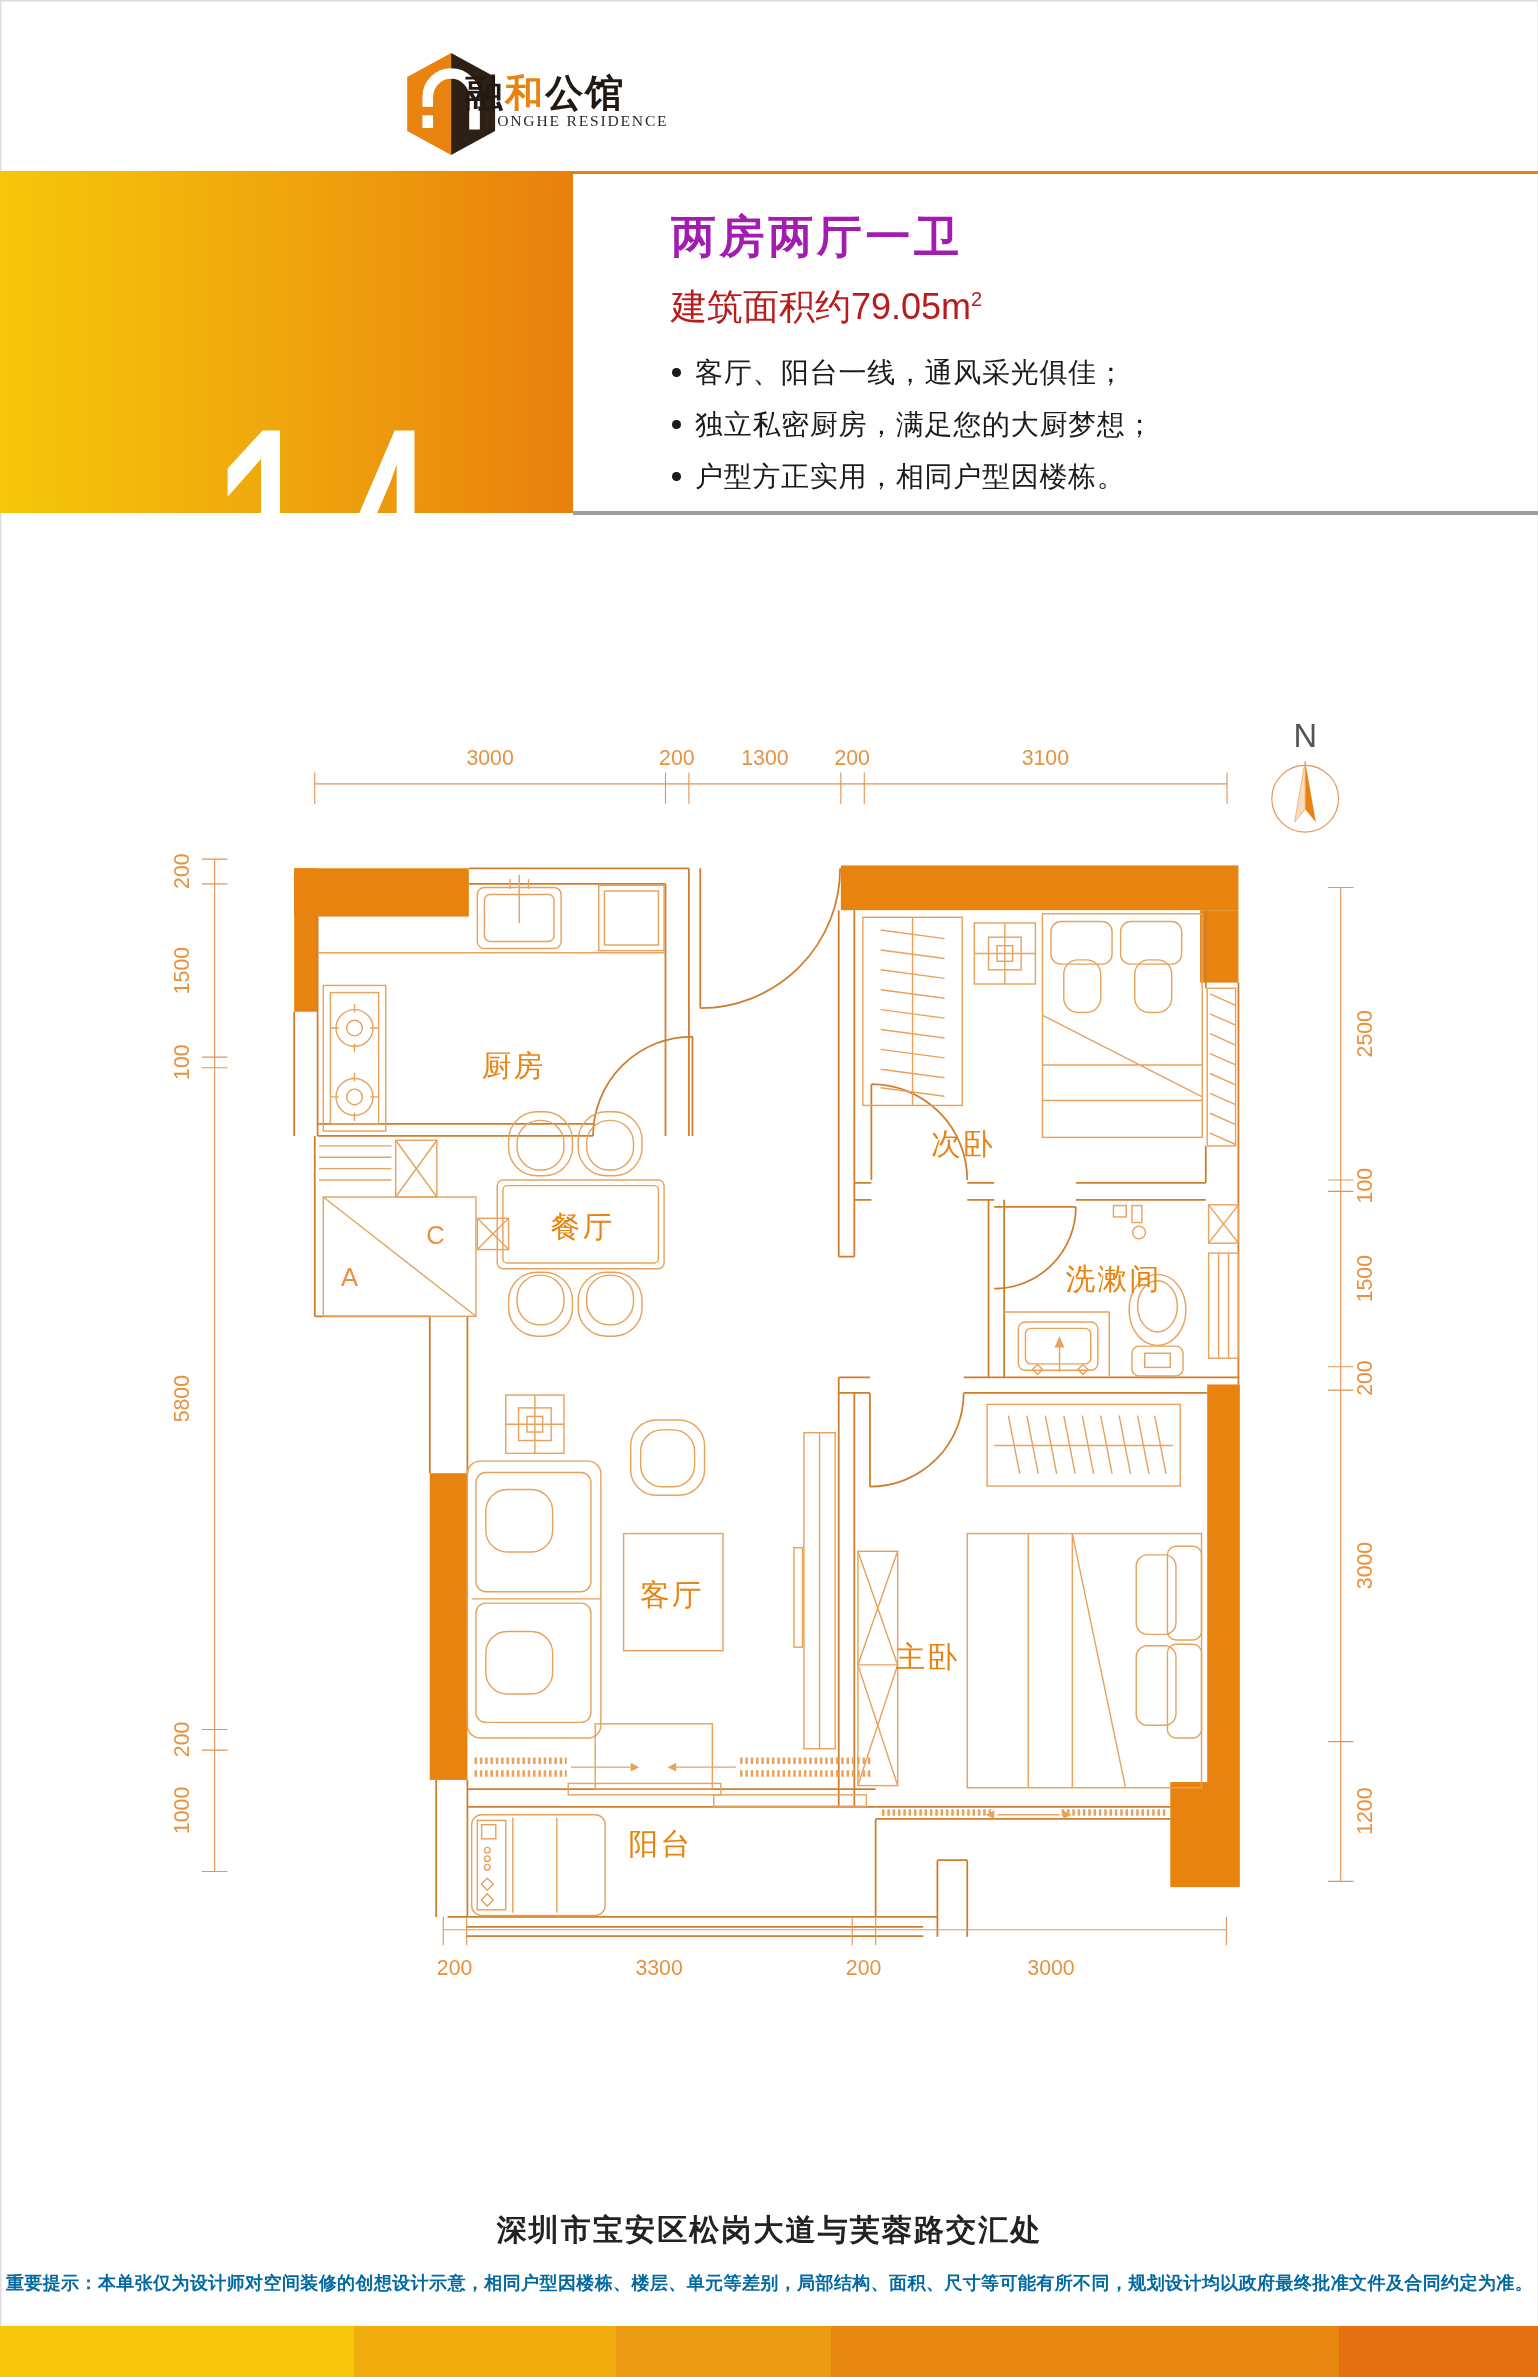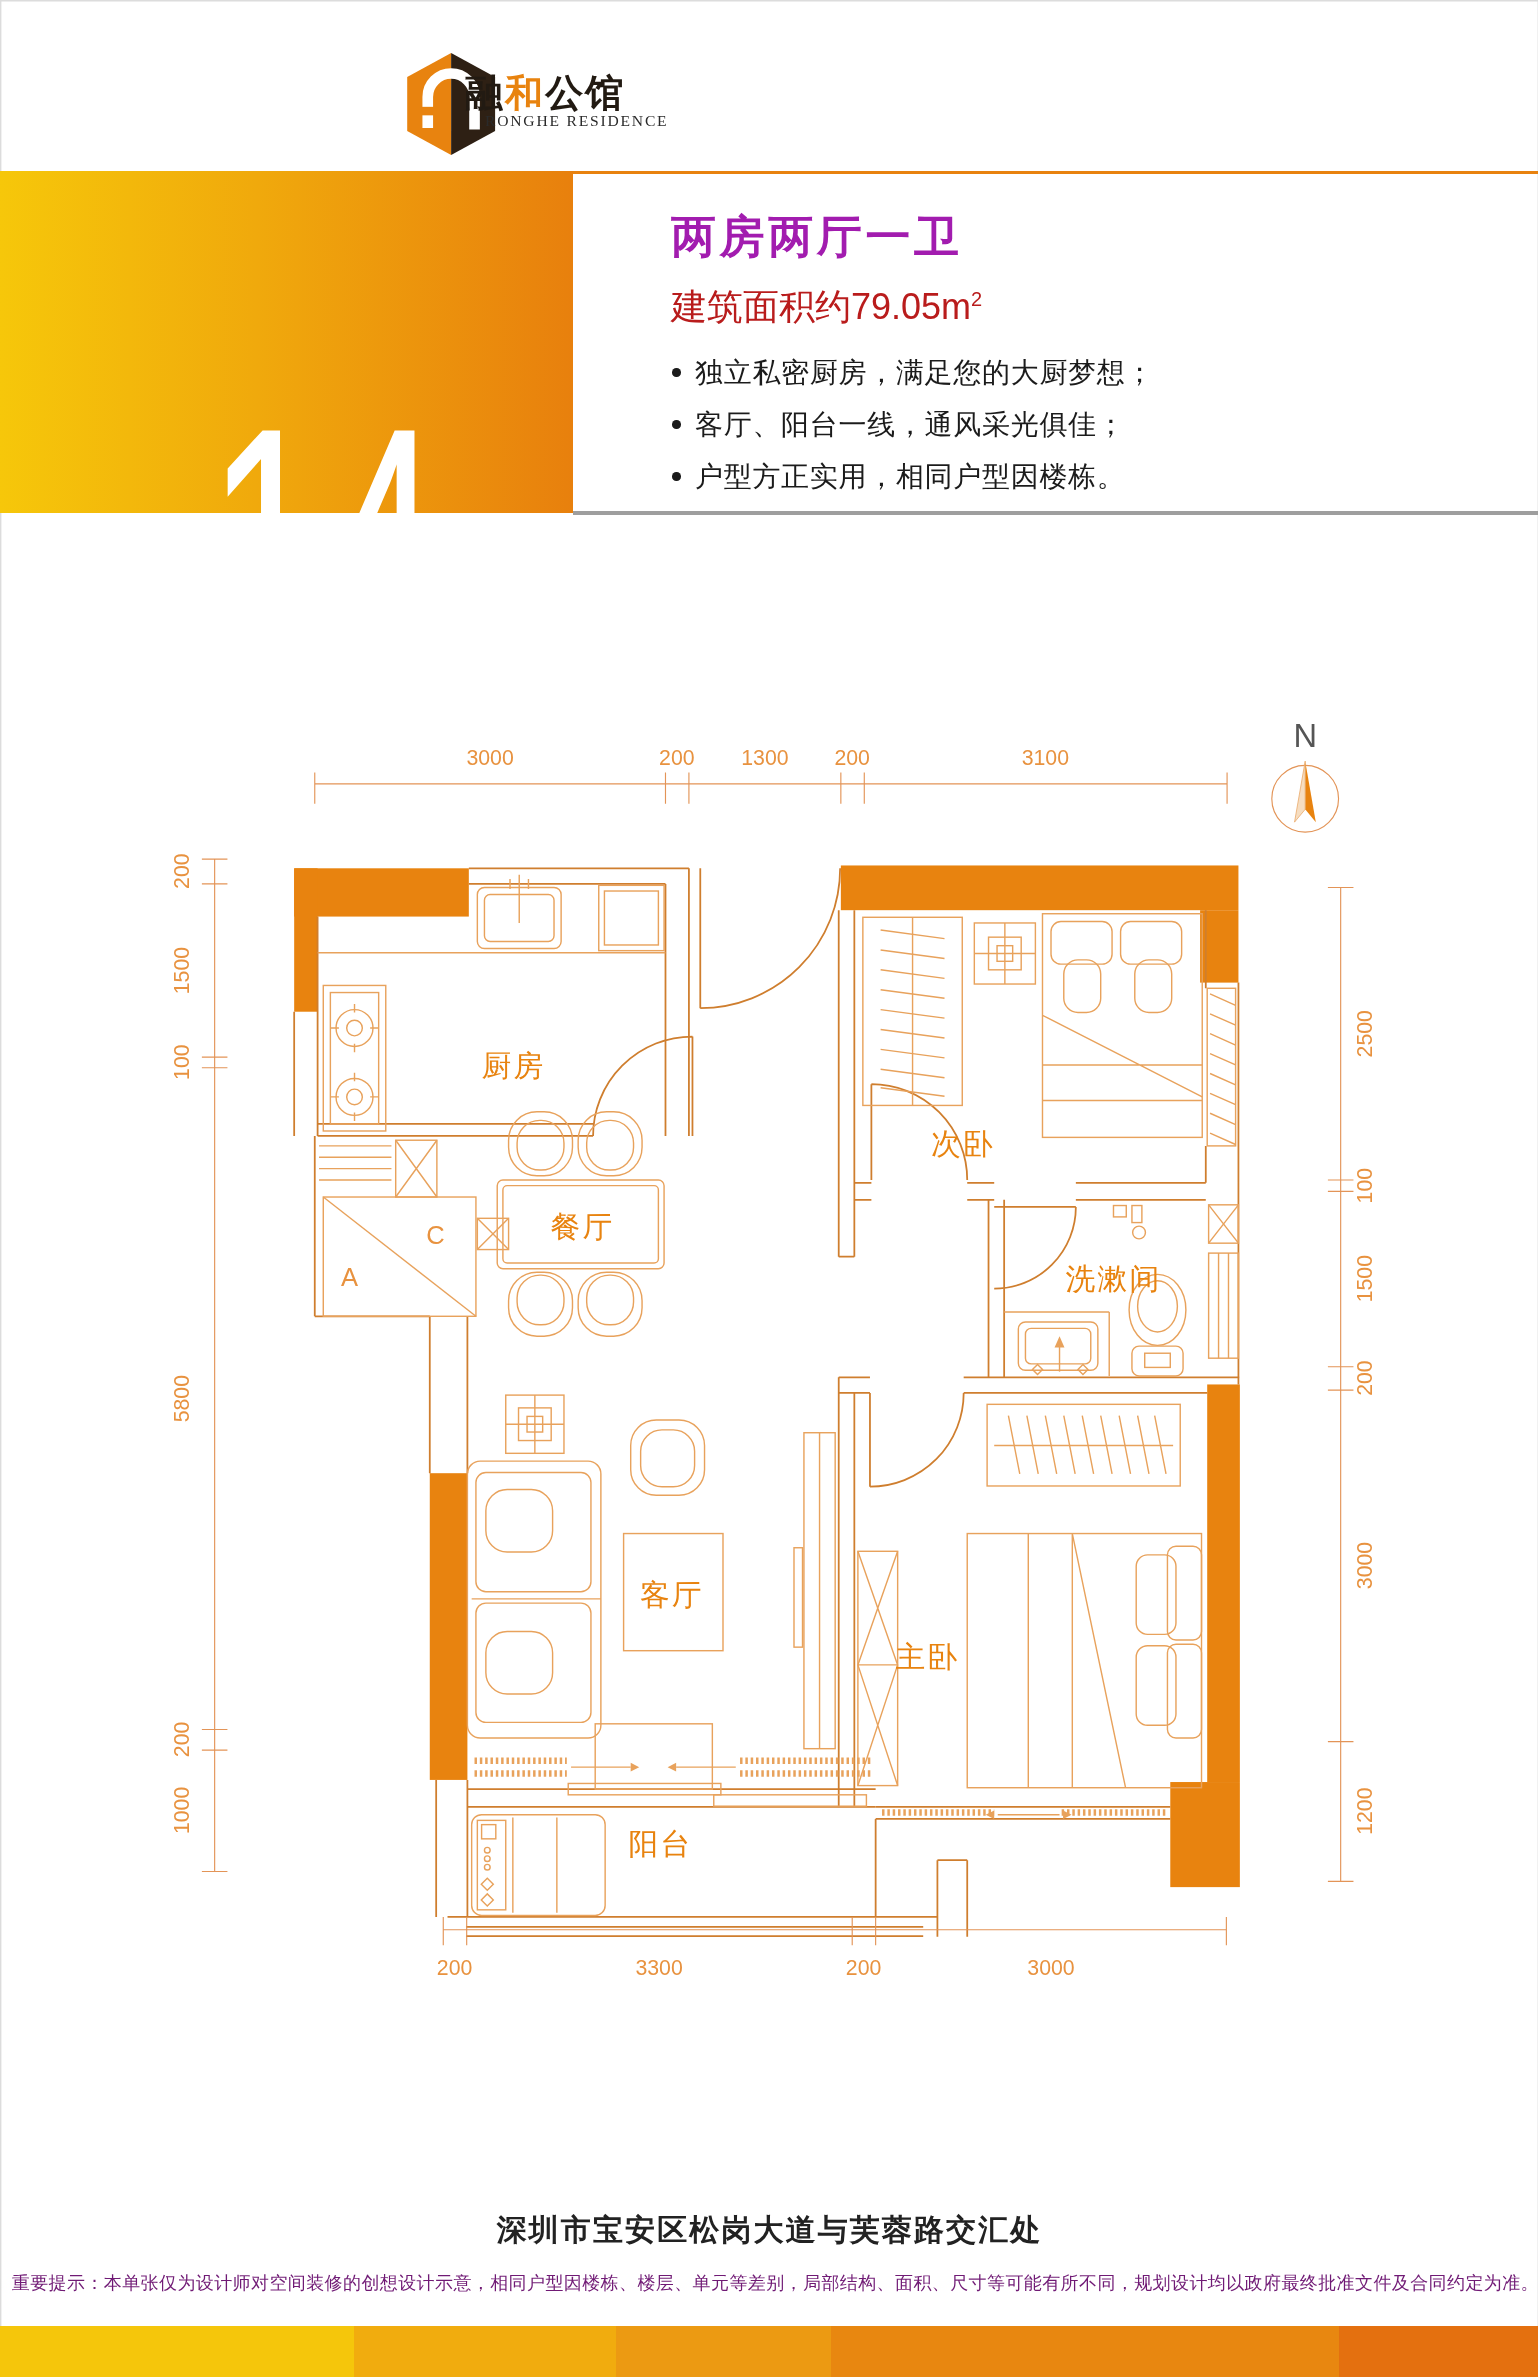--- a/index.html
+++ b/index.html
@@ -33,21 +33,21 @@
   .fu{stroke:#E8A25C;stroke-width:2;fill:none;}
   .of{fill:#E8830F;stroke:none;}
   .dim{stroke:#E39457;stroke-width:1.6;fill:none;}
   .hatch{stroke:#E8A25C;stroke-width:9;fill:none;stroke-dasharray:3.5 4;}
   .dimt{fill:#E8923F;font-size:30px;font-family:"Liberation Sans",sans-serif;}
   .room{fill:#E8830F;font-size:42px;letter-spacing:3px;font-family:"Liberation Sans",sans-serif;}
   .shaftt{fill:#E8923F;font-size:36px;font-family:"Liberation Sans",sans-serif;}
   .north{fill:#555555;font-size:46px;font-family:"Liberation Sans",sans-serif;}
   
   .address{position:absolute;left:0;top:2186px;width:100%;text-align:center;font-size:30px;font-weight:bold;color:#222222;letter-spacing:2.1px;margin-top:24px;}
-  .disclaimer{position:absolute;left:0;top:2271px;width:100%;text-align:right;font-size:18px;color:#701a75;letter-spacing:0.4px;}
+  .disclaimer{position:absolute;left:0;top:2271px;width:100%;text-align:center;font-size:18px;color:#0369a1;letter-spacing:0.4px;font-weight:bold;}
   .bottom-bar{position:absolute;left:0;top:2326px;width:100%;height:51px;
       background:linear-gradient(90deg,#F5C60B 0%,#F5C60B 23%,#F1AC0E 23%,#F1AC0E 40%,#EC9A12 40%,#EC9A12 54%,#E88710 54%,#E88710 87%,#E4700F 87%,#E4700F 100%);}
 </style>
 </head>
 <body>
 
 <div class="page">
 
   <svg class="logo" viewBox="0 0 340 160">
     <polygon points="130,8 130,152 68,118 68,42" fill="#E8830F"></polygon>
@@ -61,22 +61,22 @@
   <div class="unit-block">
     <span class="unit-prefix">M</span>
     <span class="unit-number">14</span>
   </div>
   <div class="rule-top"></div>
   <div class="rule-bottom"></div>
 
   <div class="title">两房两厅一卫</div>
   <div class="area"><span>建筑面积约79.05m</span><sup>2</sup></div>
   <ul class="features">
+    <li>客厅、阳台一线，通风采光俱佳；</li>
     <li>独立私密厨房，满足您的大厨梦想；</li>
-    <li>客厅、阳台一线，通风采光俱佳；</li>
     <li>户型方正实用，相同户型因楼栋。</li>
   </ul>
 
   <svg class="plan-svg" viewBox="0 0 2167 3348">
 
     <g>
       <rect class="of" x="414" y="1223" width="246" height="68"></rect>
       <rect class="of" x="414" y="1223" width="33" height="202"></rect>
       <rect class="of" x="1184" y="1219" width="560" height="63"></rect>
       <rect class="of" x="1690" y="1282" width="54" height="102"></rect>

